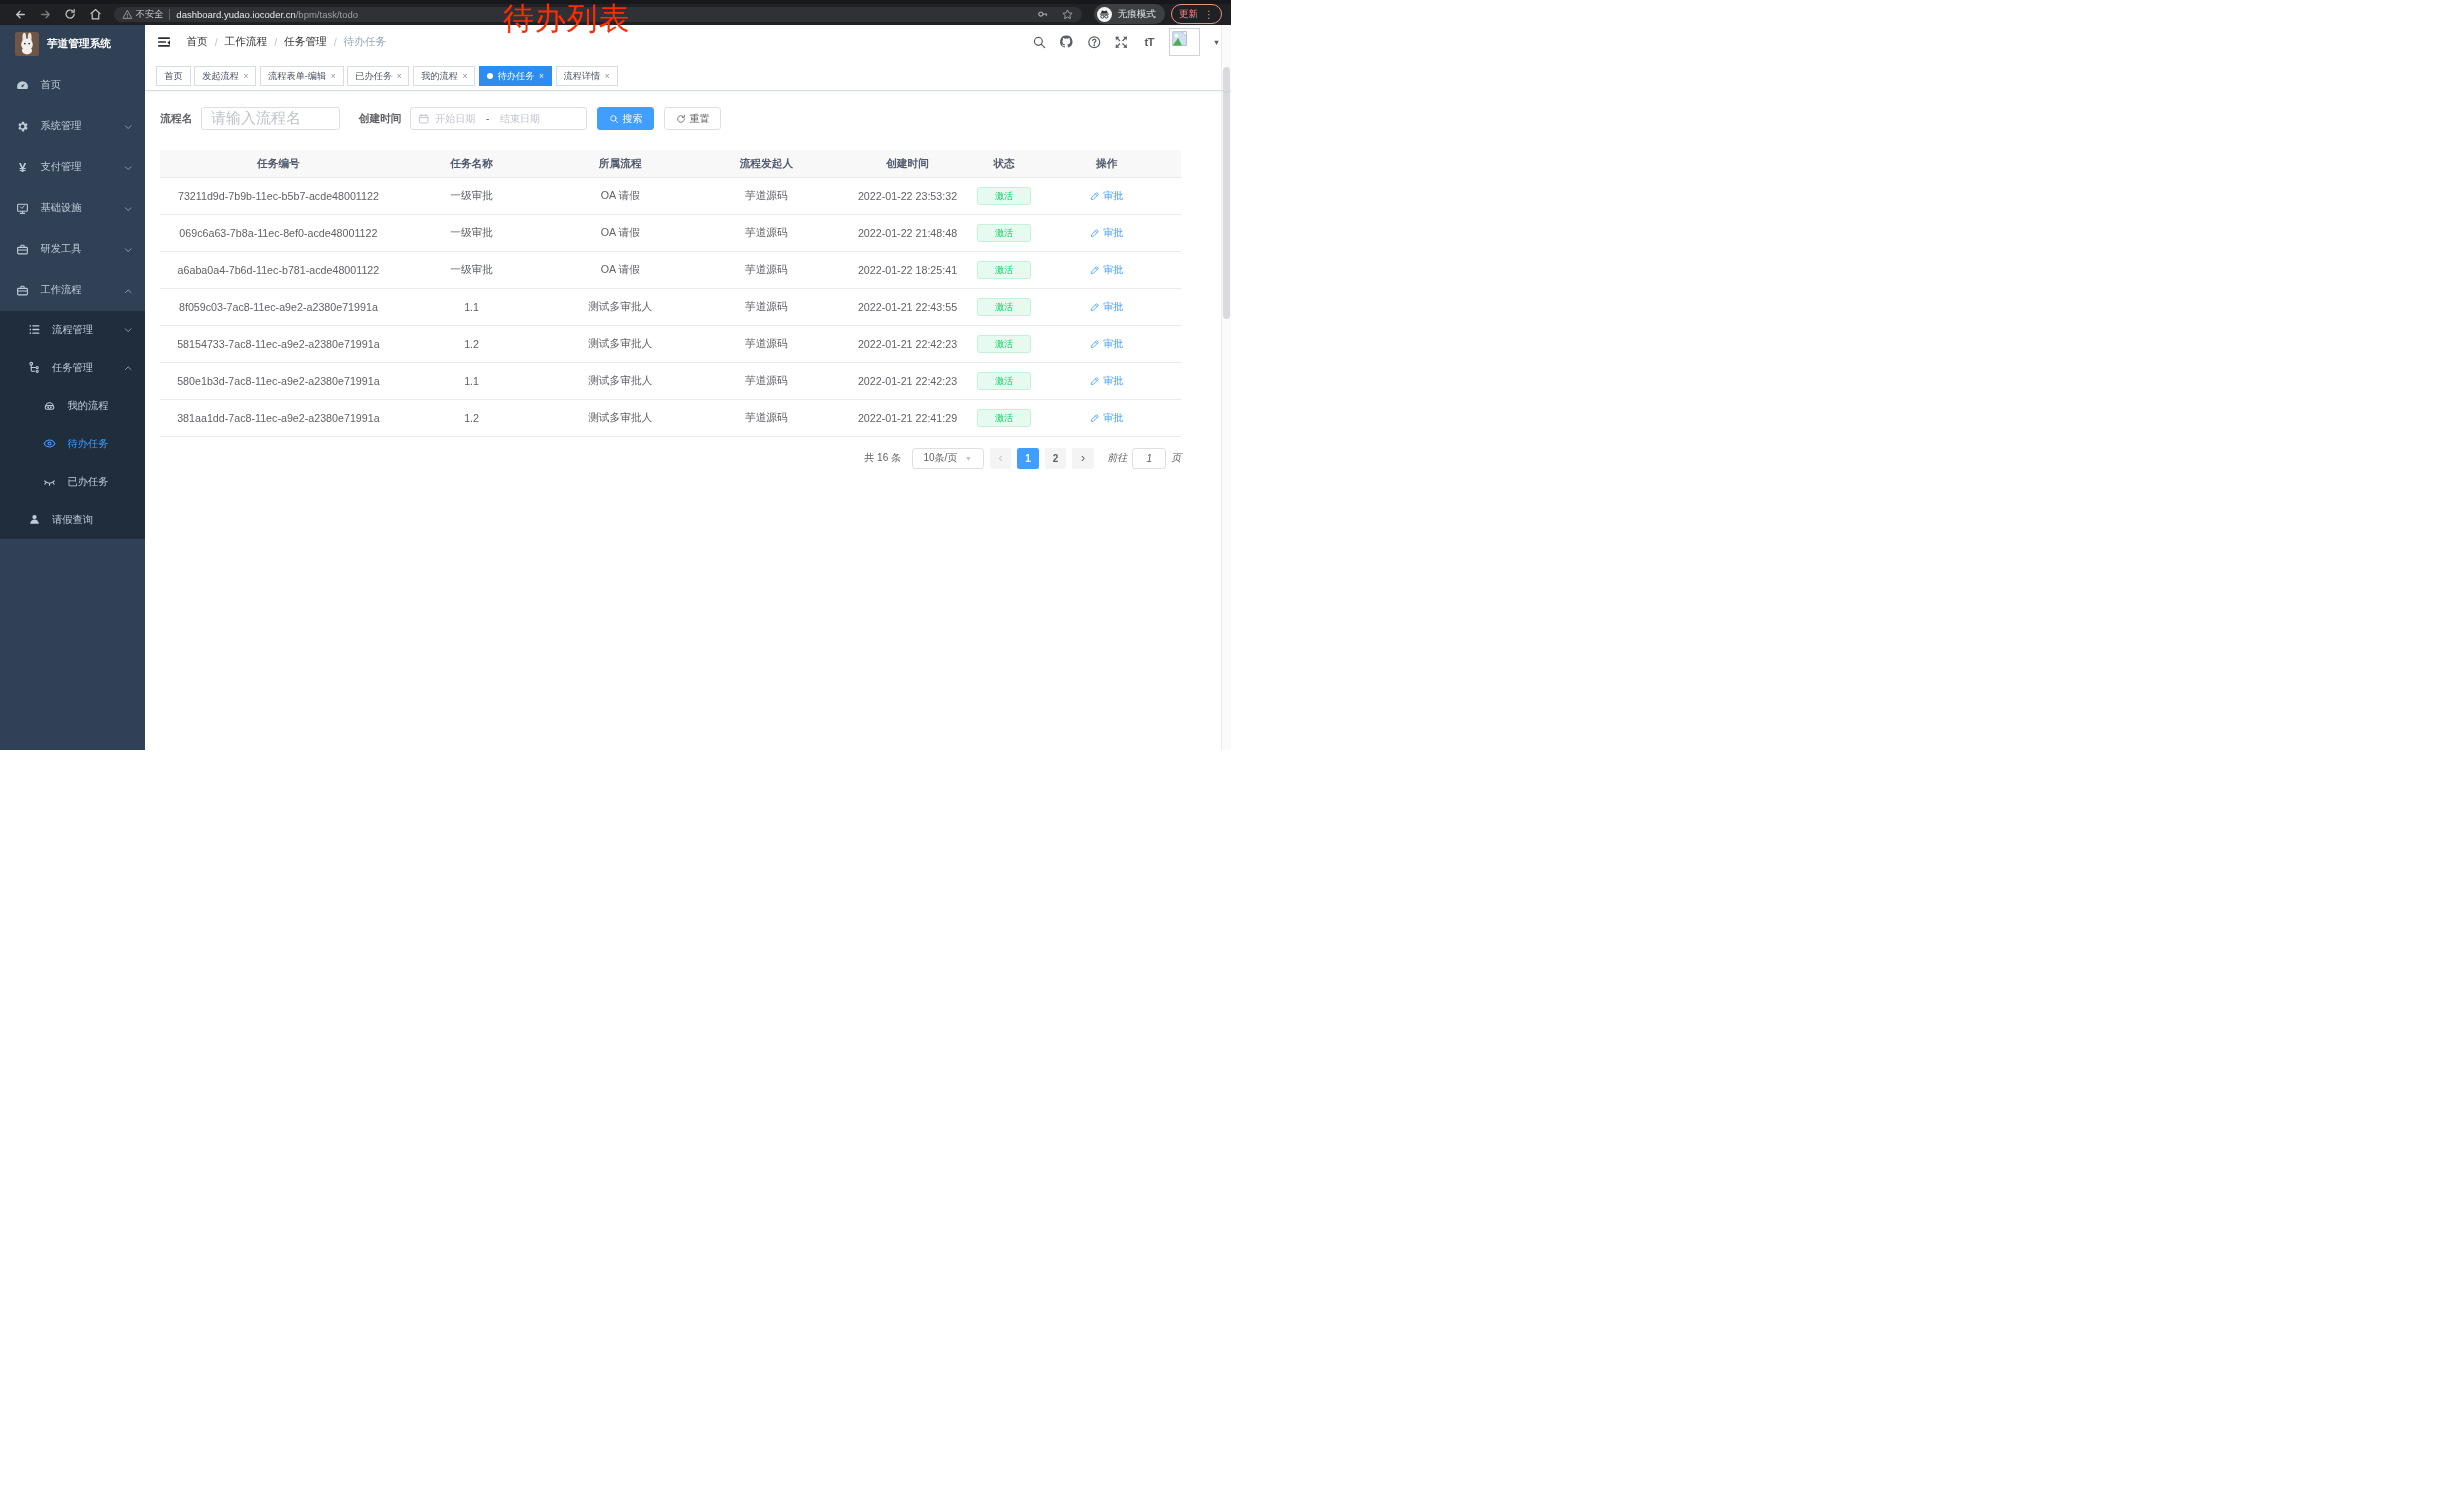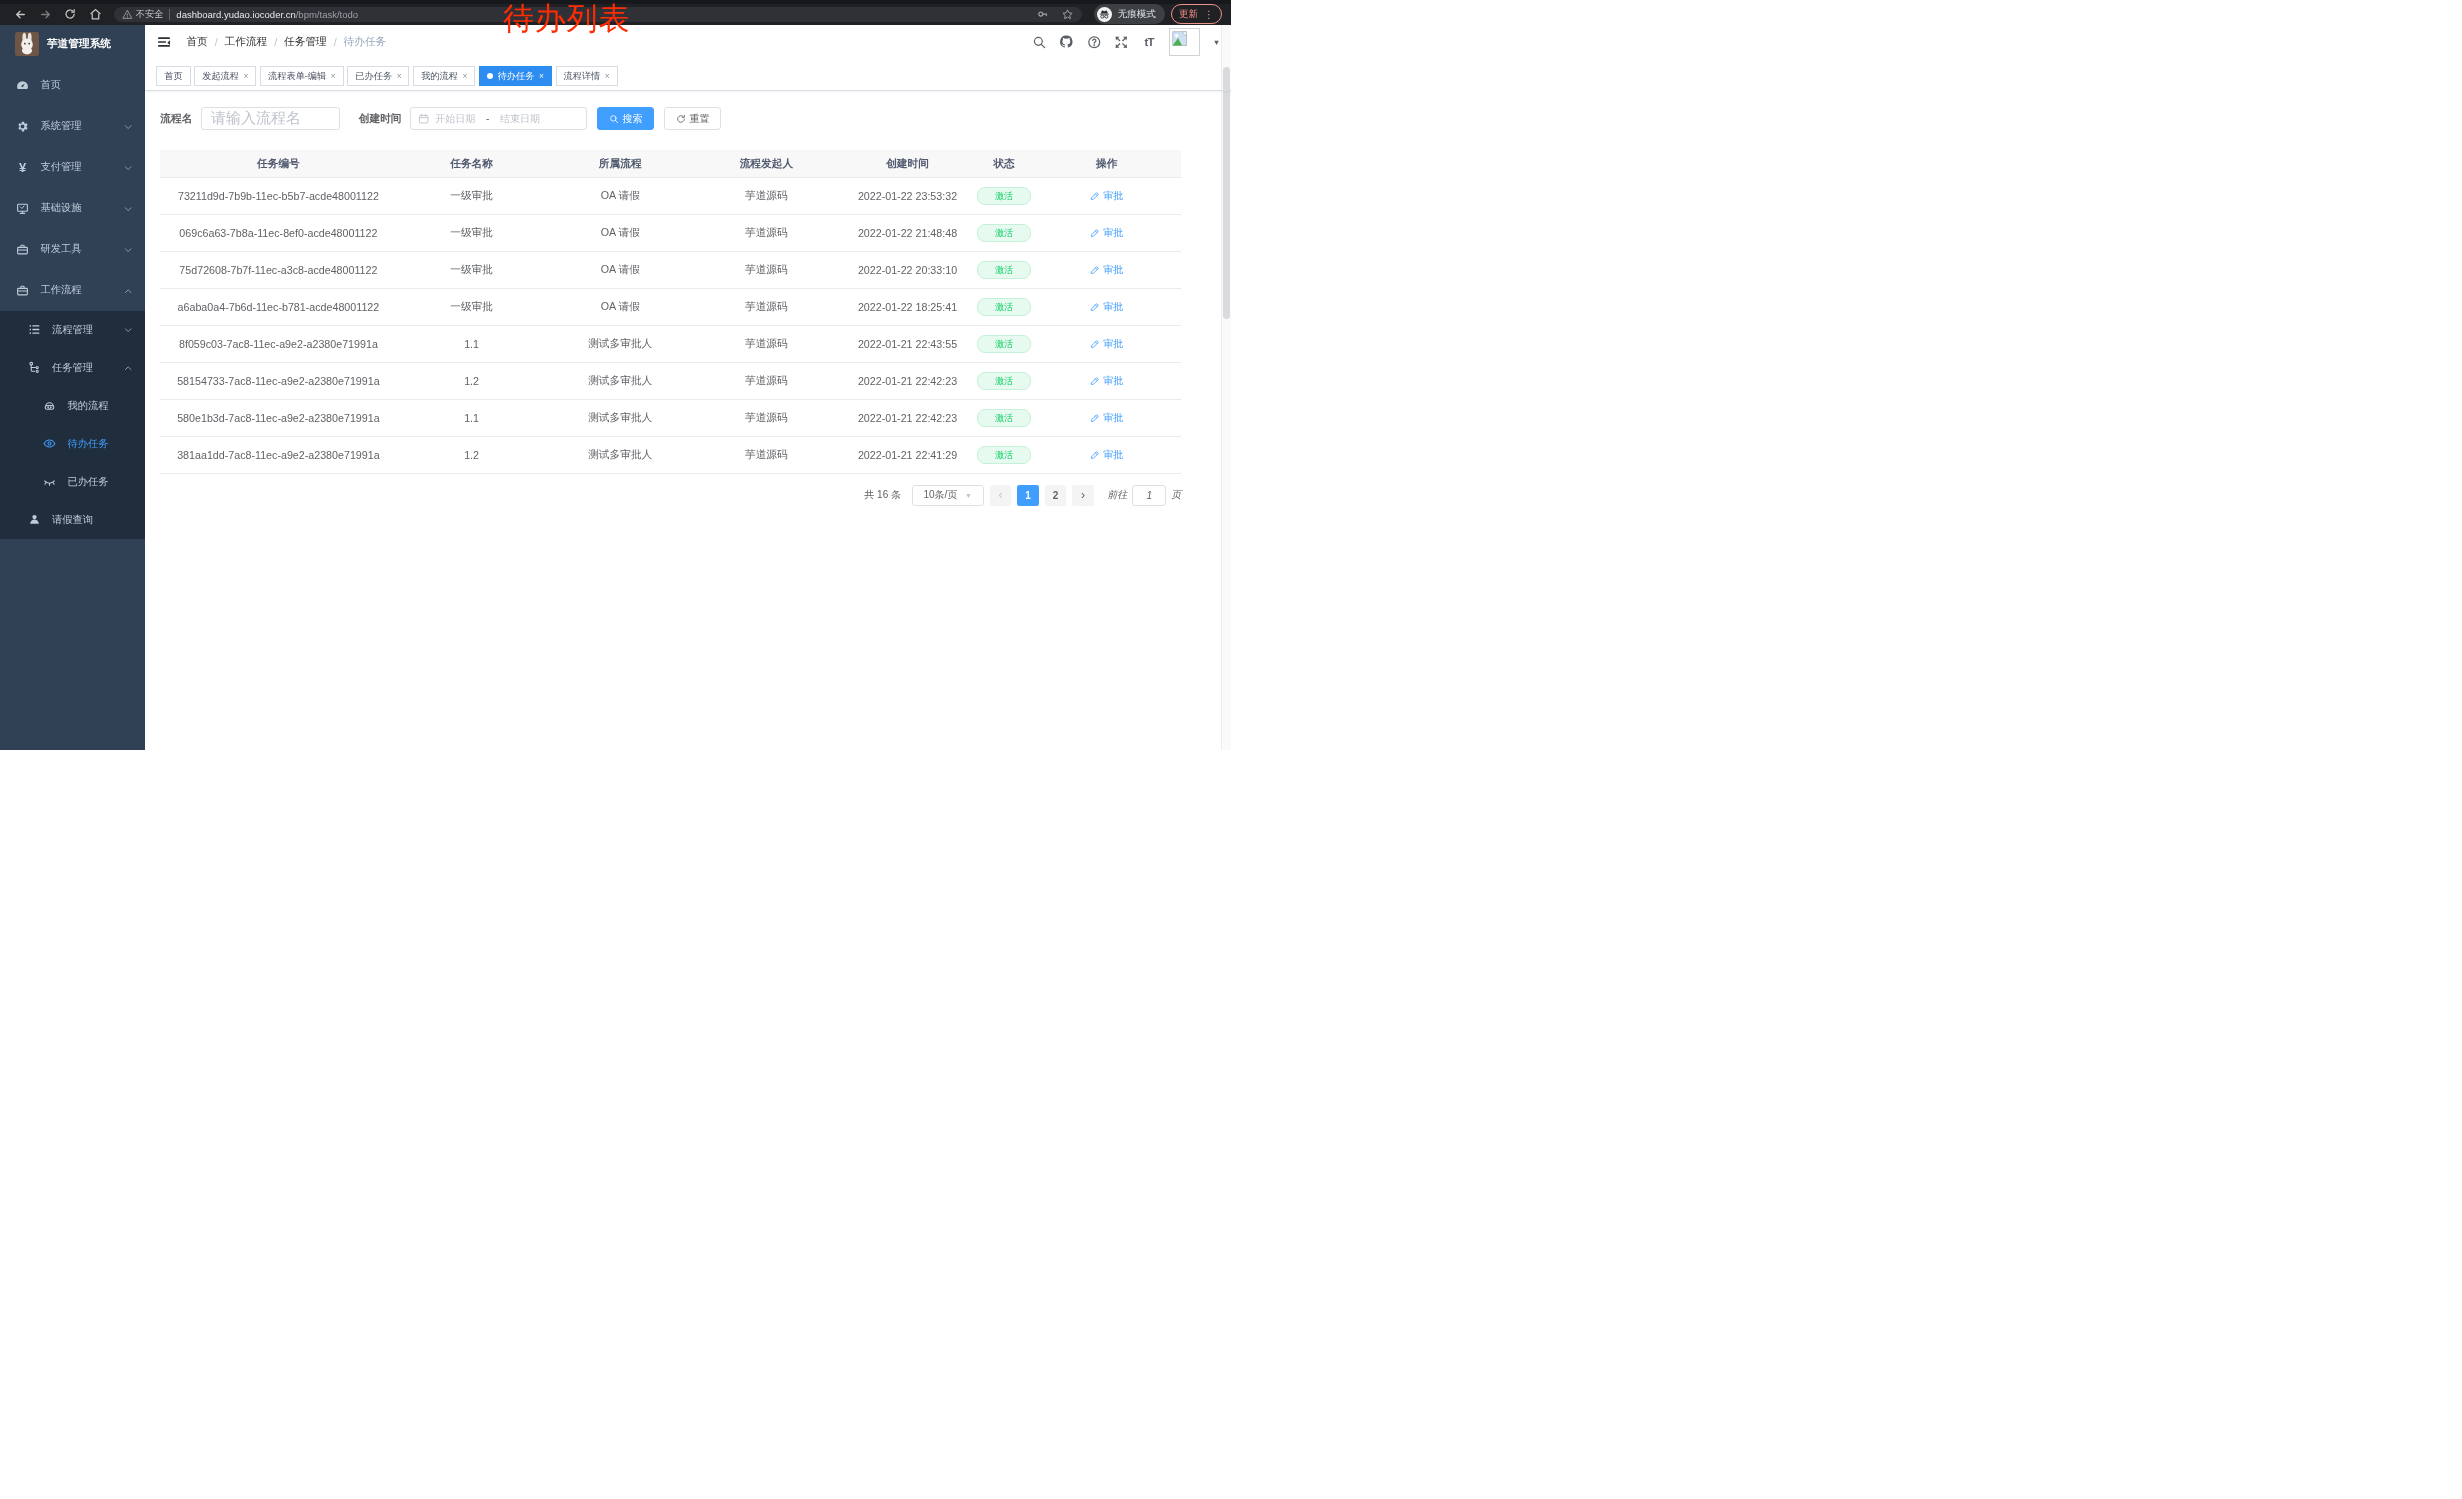--- a/index.html
+++ b/index.html
@@ -82,21 +82,21 @@
   .date-input .sep { color:#606266; margin:0 4.6px; }
   .btn { height:23px; border-radius:3.1px; display:inline-flex; align-items:center; gap:3.8px; font-size:10px; padding:0 10.7px; cursor:pointer; white-space:nowrap; }
   .btn-primary { background:#409eff; border:0.8px solid #409eff; color:#fff; margin-left:10px; }
   .btn-plain { background:#fff; border:0.8px solid #dcdfe6; color:#606266; margin-left:10px; }
 
   
   table.grid { width:1021px; border-collapse:collapse; table-layout:fixed; }
   .grid th { height:27.5px; background:#f8f8f9; color:#515a6e; font-size:10.7px; font-weight:600; text-align:center; border-bottom:0.8px solid #e8eaec; }
   .grid td { height:37px; color:#606266; font-size:10.7px; text-align:center; border-bottom:0.8px solid #e8eaec; white-space:nowrap; overflow:hidden; }
   .col-id{width:236px}.col-name{width:150px}.col-proc{width:147px}.col-starter{width:145px}.col-time{width:137px}.col-status{width:56px}.col-op{width:149px}
-  .badge { display:inline-block; height:18.3px; line-height:17px; padding:0 17px; background:#e7faf0; border:0.8px solid #c5f1da; border-radius:8px; color:#13ce66; font-size:9.2px; }
+  .badge { display:inline-block; height:18.3px; line-height:17px; padding:0 17px; background:#e7faf0; border:0.8px solid #c5f1da; border-radius:3px; color:#13ce66; font-size:9.2px; }
   .op-link { color:#409eff; font-size:10px; display:inline-flex; align-items:center; gap:3.1px; cursor:pointer; }
 
   
   .pager { width:1021px; display:flex; align-items:center; justify-content:flex-end; margin-top:10.7px; font-size:10px; color:#606266; }
   .pg-total { margin-right:10.7px; }
   .pg-size { width:72px; height:21.4px; border:0.8px solid #dcdfe6; border-radius:3.1px; display:flex; align-items:center; justify-content:center; gap:7.6px; color:#606266; cursor:pointer; }
   .pg-size .sel-caret { color:#c0c4cc; font-size:6.9px; }
   .pg-btn { min-width:21.4px; height:21.4px; margin-left:6.1px; border-radius:2.3px; background:#f4f4f5; color:#606266; display:flex; align-items:center; justify-content:center; font-weight:700; cursor:pointer; }
   .pg-btn.arrow { color:#c0c4cc; font-weight:400; font-size:12.2px; }
   .pg-btn.cur { background:#409eff; color:#fff; }
@@ -525,37 +525,20 @@
                     <span style="width: 10px; height: 10px; display: inline-flex;">
                       <svg width="10" height="10" viewBox="0 0 24 24" fill="none" stroke="currentColor" stroke-width="2" stroke-linecap="round" stroke-linejoin="round">
                         <path d="M4 20h4L20 8l-4-4L4 16Z"></path>
                         <line x1="13" y1="7" x2="17" y2="11"></line>
                       </svg>
                     </span>
                     <span>审批</span>
                   </span></td>
               </tr>
               <tr>
-                <td>75d72608-7b7f-11ec-a3c8-acde48001122</td>
-                <td>一级审批</td>
-                <td>OA 请假</td>
-                <td>芋道源码</td>
-                <td>2022-01-22 20:33:10</td>
-                <td><span class="badge">激活</span></td>
-                <td><span class="op-link">
-                    <span style="width: 10px; height: 10px; display: inline-flex;">
-                      <svg width="10" height="10" viewBox="0 0 24 24" fill="none" stroke="currentColor" stroke-width="2" stroke-linecap="round" stroke-linejoin="round">
-                        <path d="M4 20h4L20 8l-4-4L4 16Z"></path>
-                        <line x1="13" y1="7" x2="17" y2="11"></line>
-                      </svg>
-                    </span>
-                    <span>审批</span>
-                  </span></td>
-              </tr>
-              <tr>
                 <td>a6aba0a4-7b6d-11ec-b781-acde48001122</td>
                 <td>一级审批</td>
                 <td>OA 请假</td>
                 <td>芋道源码</td>
                 <td>2022-01-22 18:25:41</td>
                 <td><span class="badge">激活</span></td>
                 <td><span class="op-link">
                     <span style="width: 10px; height: 10px; display: inline-flex;">
                       <svg width="10" height="10" viewBox="0 0 24 24" fill="none" stroke="currentColor" stroke-width="2" stroke-linecap="round" stroke-linejoin="round">
                         <path d="M4 20h4L20 8l-4-4L4 16Z"></path>

